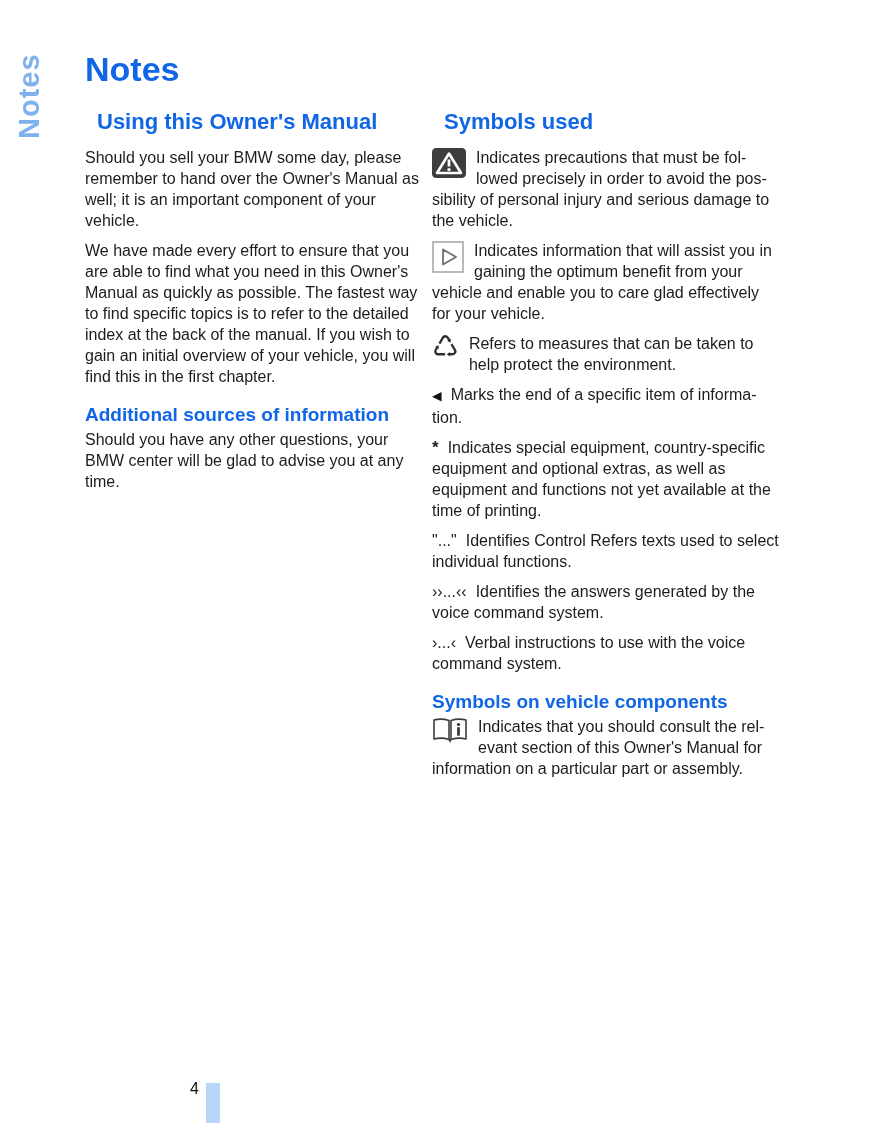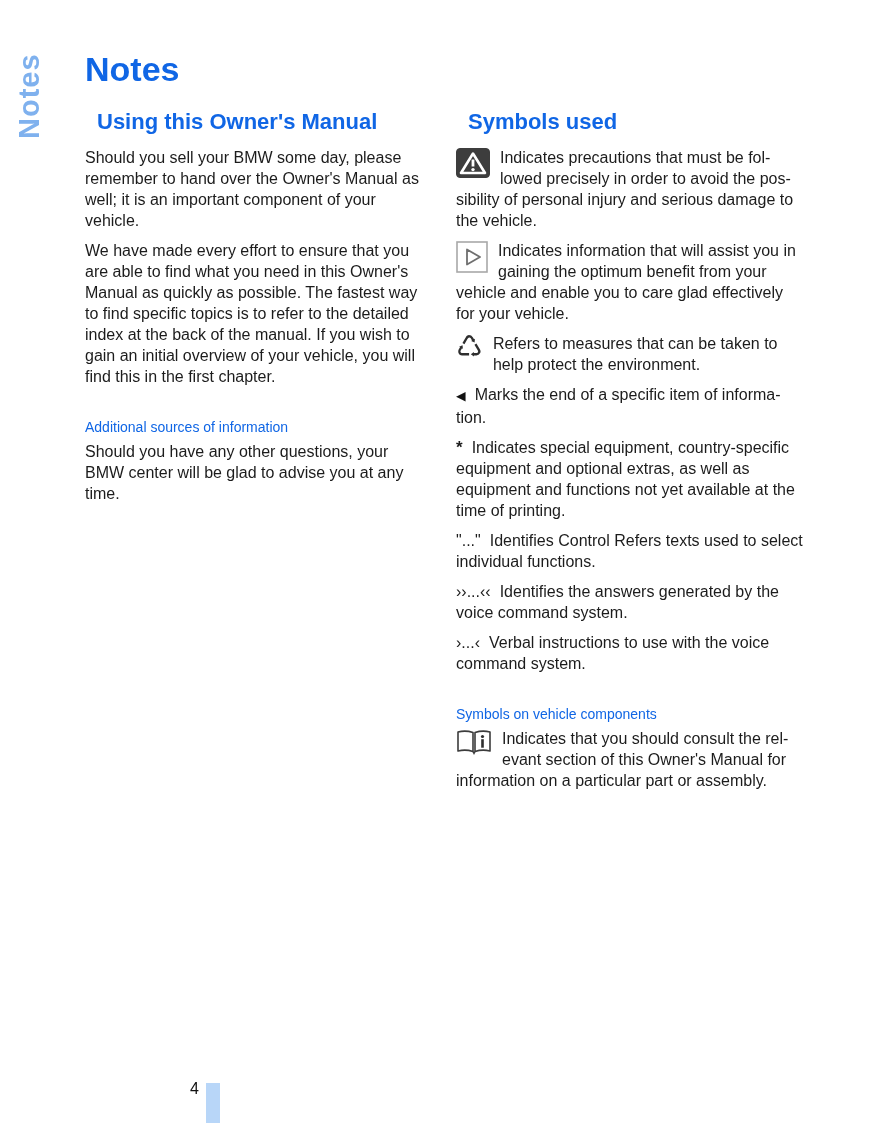--- a/index.html
+++ b/index.html
@@ -29,35 +29,35 @@
     position: absolute;
     left: 85px; top: 27px;
     font-size: 34px;
     font-weight: bold;
     color: #1066e5;
     letter-spacing: 0;
   }
 
   .col { position: absolute; top: 108px; }
   .col-left  { left: 85px;  width: 344px; }
-  .col-right { left: 456px; width: 347px; }
+  .col-right { left: 432px; width: 347px; }
 
   .section-heading {
     font-size: 22px;
     font-weight: bold;
     color: #1066e5;
     line-height: 27px;
     margin: 0 0 12px 12px;
   }
   .subsection-heading {
-    font-size: 14px;
-    font-weight: normal;
+    font-size: 19px;
+    font-weight: bold;
     color: #1066e5;
     line-height: 22px;
-    margin: 29px 0 3px 0;
+    margin: 17px 0 3px 0;
   }
   .body-text {
     font-size: 16px;
     line-height: 21px;
     margin: 0 0 9px 0;
   }
 
   .icon-para { margin: 0 0 9px 0; }
   .sym-icon {
     float: left;

